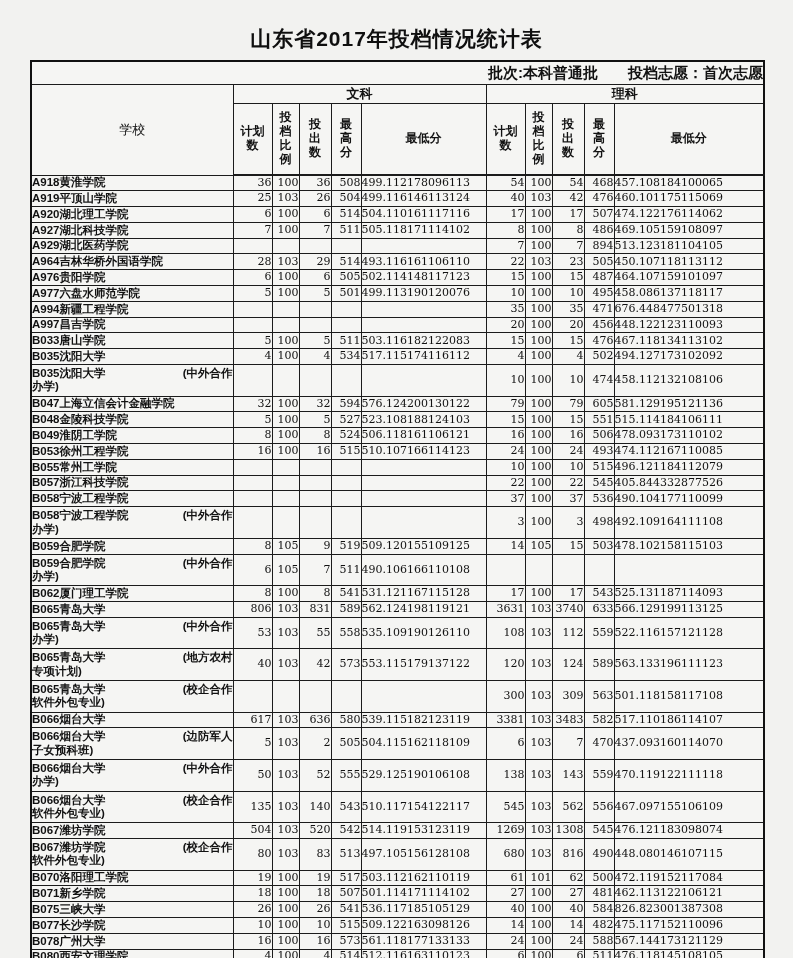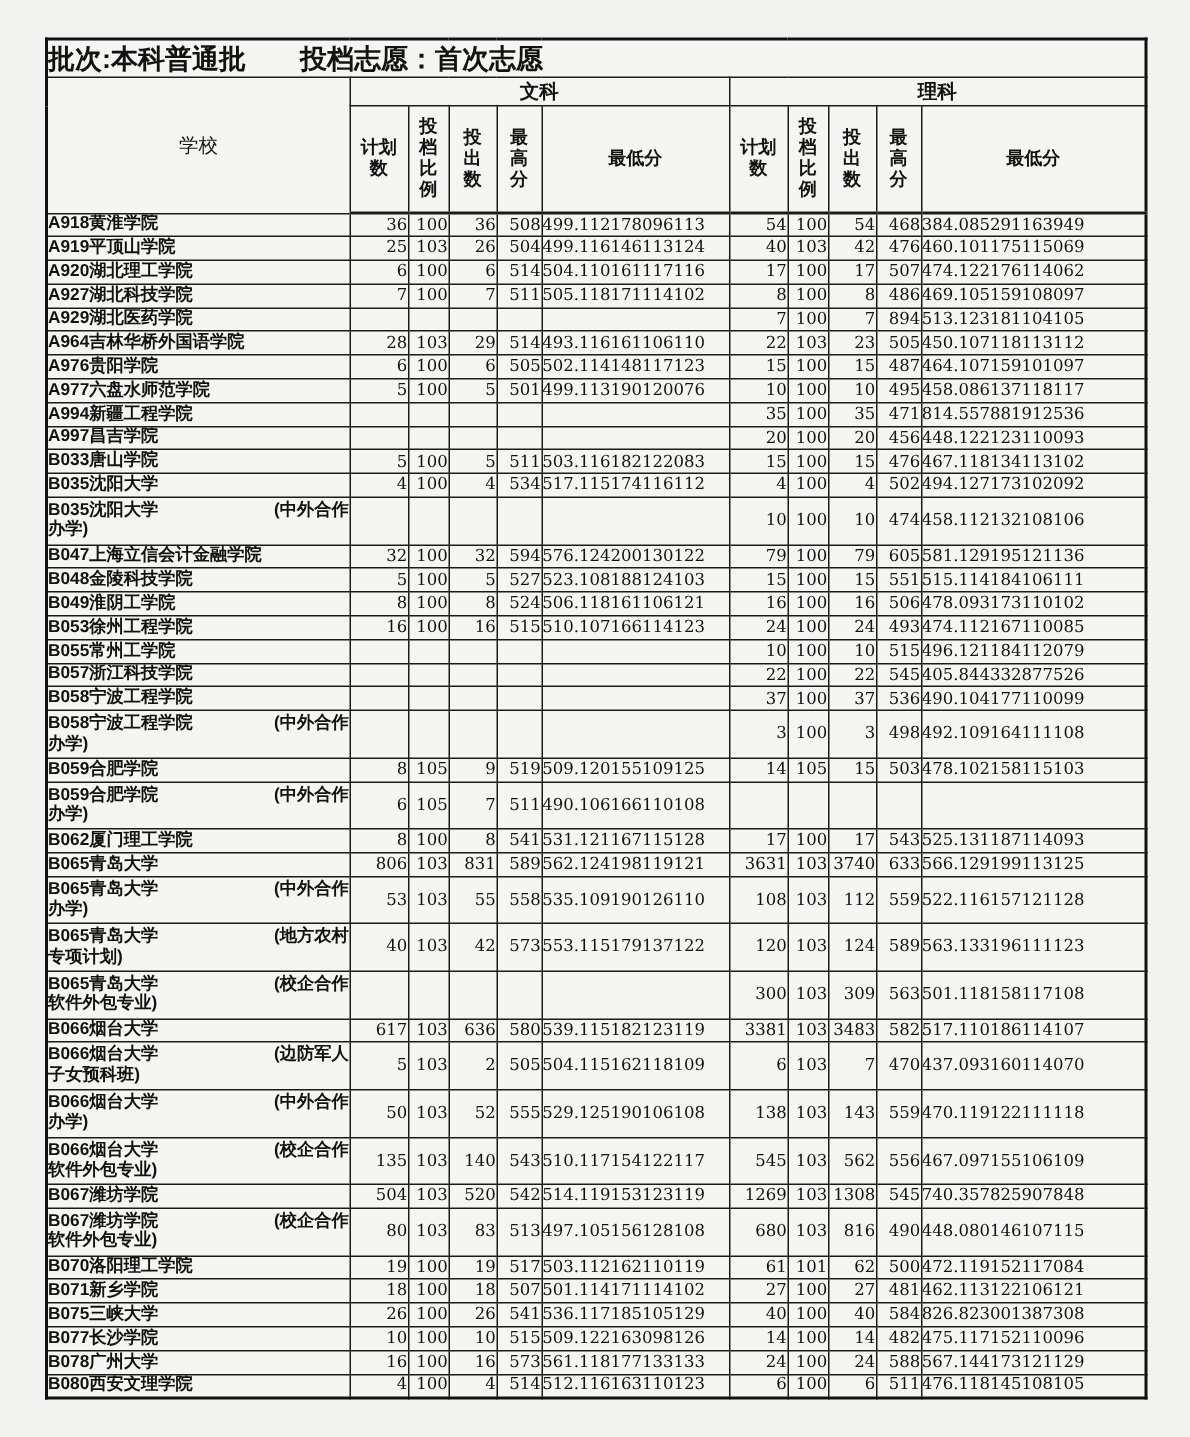--- a/index.html
+++ b/index.html
@@ -28,22 +28,22 @@
   }
   table.main td{
     border:1px solid #1b1b1b;
     padding:0;
     overflow:hidden;
     vertical-align:middle;
   }
   
   td.batch{
     height:22px;
-    text-align:left;
-    font-size:18px;
+    text-align:right;
+    font-size:15px;
     font-weight:bold;
     border-bottom-width:2px;
   }
   td.group-h{
     height:16px;
     text-align:center;
     font-size:13px;
     font-weight:bold;
     margin-top:20px;
   }
@@ -85,20 +85,21 @@
     font-family:"DejaVu Serif",serif;
     text-align:left;
     padding-left:2px;
     font-weight:normal;
   }
 </style>
 </head>
 <body>
 
 <div class="page">
+  <h1 class="title">山东省2017年投档情况统计表</h1>
   <table class="main">
     <colgroup>
       <col style="width:202px">
       <col style="width:39px">
         <col style="width:27px">
         <col style="width:32px">
         <col style="width:30px">
         <col style="width:125px">
       <col style="width:39px">
         <col style="width:27px">
@@ -149,21 +150,21 @@
           <td class="school">A918黄淮学院</td>
           <td class="num">36</td>
           <td class="num">100</td>
           <td class="num">36</td>
           <td class="num">508</td>
           <td class="min">499.112178096113</td>
           <td class="num">54</td>
           <td class="num">100</td>
           <td class="num">54</td>
           <td class="num">468</td>
-          <td class="min">384.085291163949</td>
+          <td class="min">457.108184100065</td>
         </tr>
         <tr>
           <td class="school">A919平顶山学院</td>
           <td class="num">25</td>
           <td class="num">103</td>
           <td class="num">26</td>
           <td class="num">504</td>
           <td class="min">499.116146113124</td>
           <td class="num">40</td>
           <td class="num">103</td>
@@ -253,21 +254,21 @@
           <td class="school">A994新疆工程学院</td>
           <td class="num"></td>
           <td class="num"></td>
           <td class="num"></td>
           <td class="num"></td>
           <td class="min"></td>
           <td class="num">35</td>
           <td class="num">100</td>
           <td class="num">35</td>
           <td class="num">471</td>
-          <td class="min">814.557881912536</td>
+          <td class="min">676.448477501318</td>
         </tr>
         <tr>
           <td class="school">A997昌吉学院</td>
           <td class="num"></td>
           <td class="num"></td>
           <td class="num"></td>
           <td class="num"></td>
           <td class="min"></td>
           <td class="num">20</td>
           <td class="num">100</td>
@@ -619,21 +620,21 @@
           <td class="school">B067潍坊学院</td>
           <td class="num">504</td>
           <td class="num">103</td>
           <td class="num">520</td>
           <td class="num">542</td>
           <td class="min">514.119153123119</td>
           <td class="num">1269</td>
           <td class="num">103</td>
           <td class="num">1308</td>
           <td class="num">545</td>
-          <td class="min">740.357825907848</td>
+          <td class="min">476.121183098074</td>
         </tr>
         <tr class="tall">
           <td class="school">
             <div class="sline1">
               <span>B067潍坊学院</span>
               <span>(校企合作</span>
             </div>
             <div class="sline2">软件外包专业)</div>
           </td>
           <td class="num">80</td>

